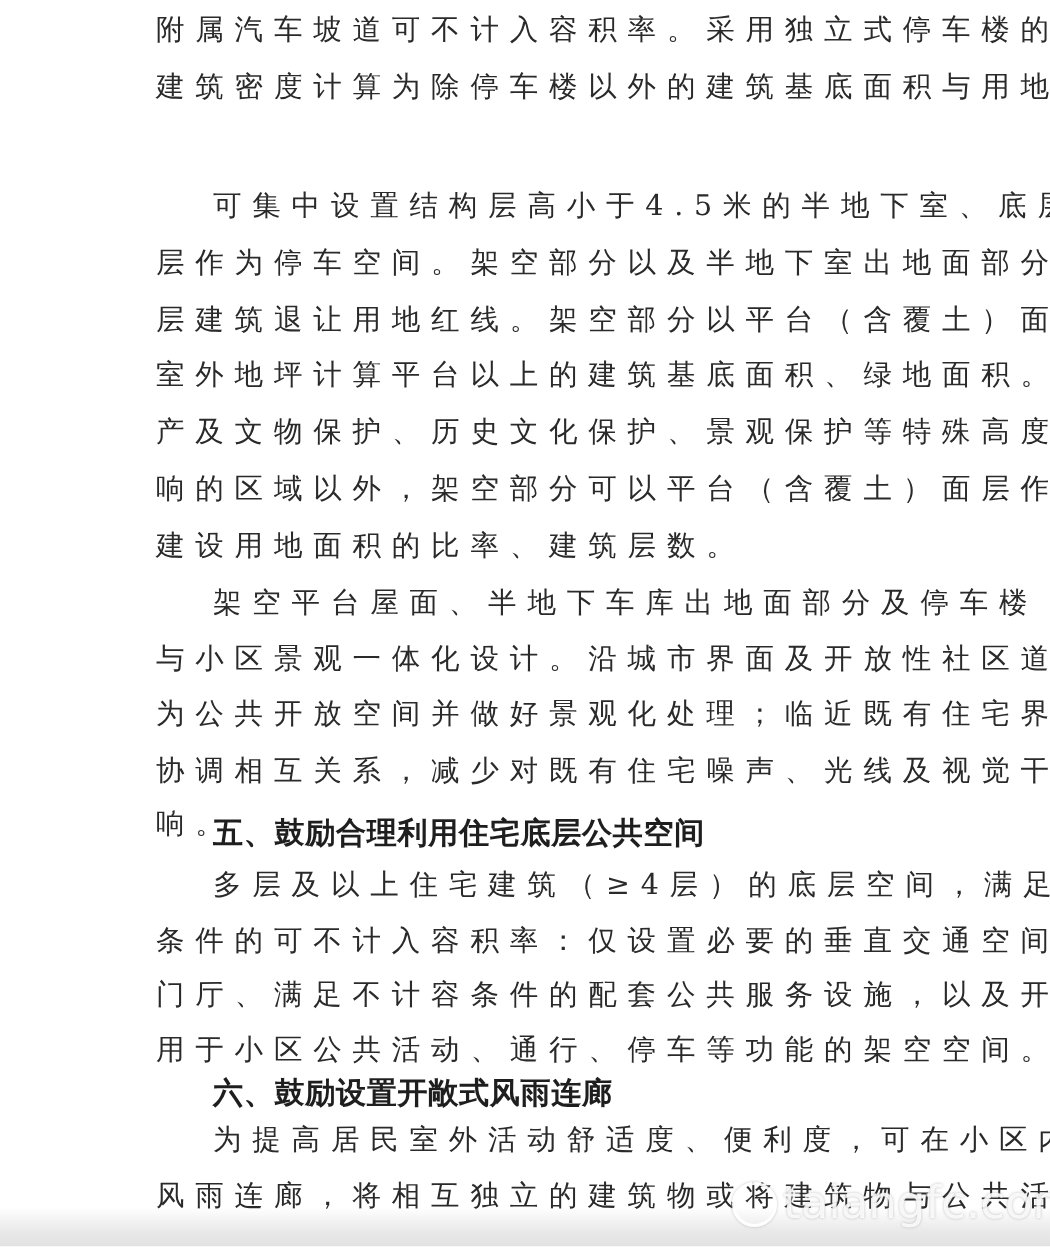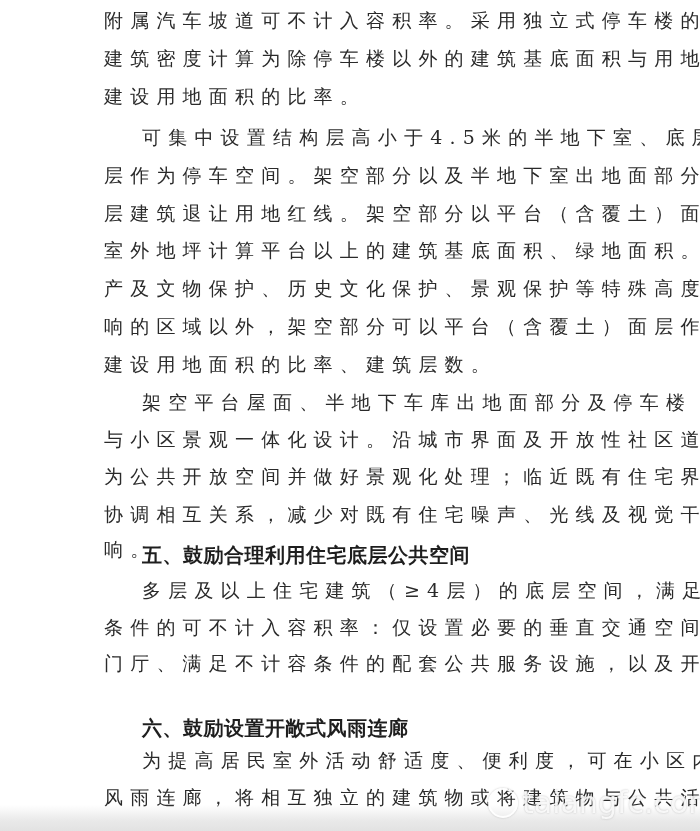--- a/index.html
+++ b/index.html
@@ -39,40 +39,40 @@
     display: inline-block;
   }
 </style>
 </head>
 <body>
 
 <div class="page">
 
   <div class="line" style="top:8px">附属汽车坡道可不计入容积率。采用独立式停车楼的项目，</div>
   <div class="line" style="top:46px">建筑密度计算为除停车楼以外的建筑基底面积与用地范围</div>
-  <div class="line" style="top:84px">建设用地面积的比率。</div>
 
   <div class="line indent" style="top:125px">可集中设置结构层高小于4.5米的半地下室、底层架空</div>
   <div class="line" style="top:163px">层作为停车空间。架空部分以及半地下室出地面部分应按多</div>
   <div class="line" style="top:201px">层建筑退让用地红线。架空部分以平台（含覆土）面层作为</div>
   <div class="line" style="top:238px">室外地坪计算平台以上的建筑基底面积、绿地面积。除受遗</div>
   <div class="line" style="top:276px">产及文物保护、历史文化保护、景观保护等特殊高度管控影</div>
   <div class="line" style="top:314px">响的区域以外，架空部分可以平台（含覆土）面层作为室外</div>
   <div class="line" style="top:352px">建设用地面积的比率、建筑层数。</div>
 
   <div class="line indent" style="top:390px">架空平台屋面、半地下车库出地面部分及停车楼，均应</div>
   <div class="line" style="top:427px">与小区景观一体化设计。沿城市界面及开放性社区道路应作</div>
   <div class="line" style="top:464px">为公共开放空间并做好景观化处理；临近既有住宅界面，应</div>
   <div class="line" style="top:502px">协调相互关系，减少对既有住宅噪声、光线及视觉干扰等影</div>
   <div class="line" style="top:537px">响。</div>
 
   <div class="line indent heading" style="top:543px; font-size:20px;">五、鼓励合理利用住宅底层公共空间</div>
   <div class="line indent" style="top:578px">多层及以上住宅建筑（≥4层）的底层空间，满足以下</div>
   <div class="line" style="top:615px">条件的可不计入容积率：仅设置必要的垂直交通空间、公共</div>
   <div class="line" style="top:651px">门厅、满足不计容条件的配套公共服务设施，以及开敞且仅</div>
+  <div class="line" style="top:688px">用于小区公共活动、通行、停车等功能的架空空间。</div>
 
   <div class="line indent heading" style="top:716px; font-size:20px;">六、鼓励设置开敞式风雨连廊</div>
   <div class="line indent" style="top:748px">为提高居民室外活动舒适度、便利度，可在小区内设置</div>
   <div class="line" style="top:785px">风雨连廊，将相互独立的建筑物或将建筑物与公共活动空间</div>
 
   <div class="bottom-shade"></div>
 
   <div class="watermark">
     <span class="wm-logo"></span>
     <span>taiangfc.com</span>

